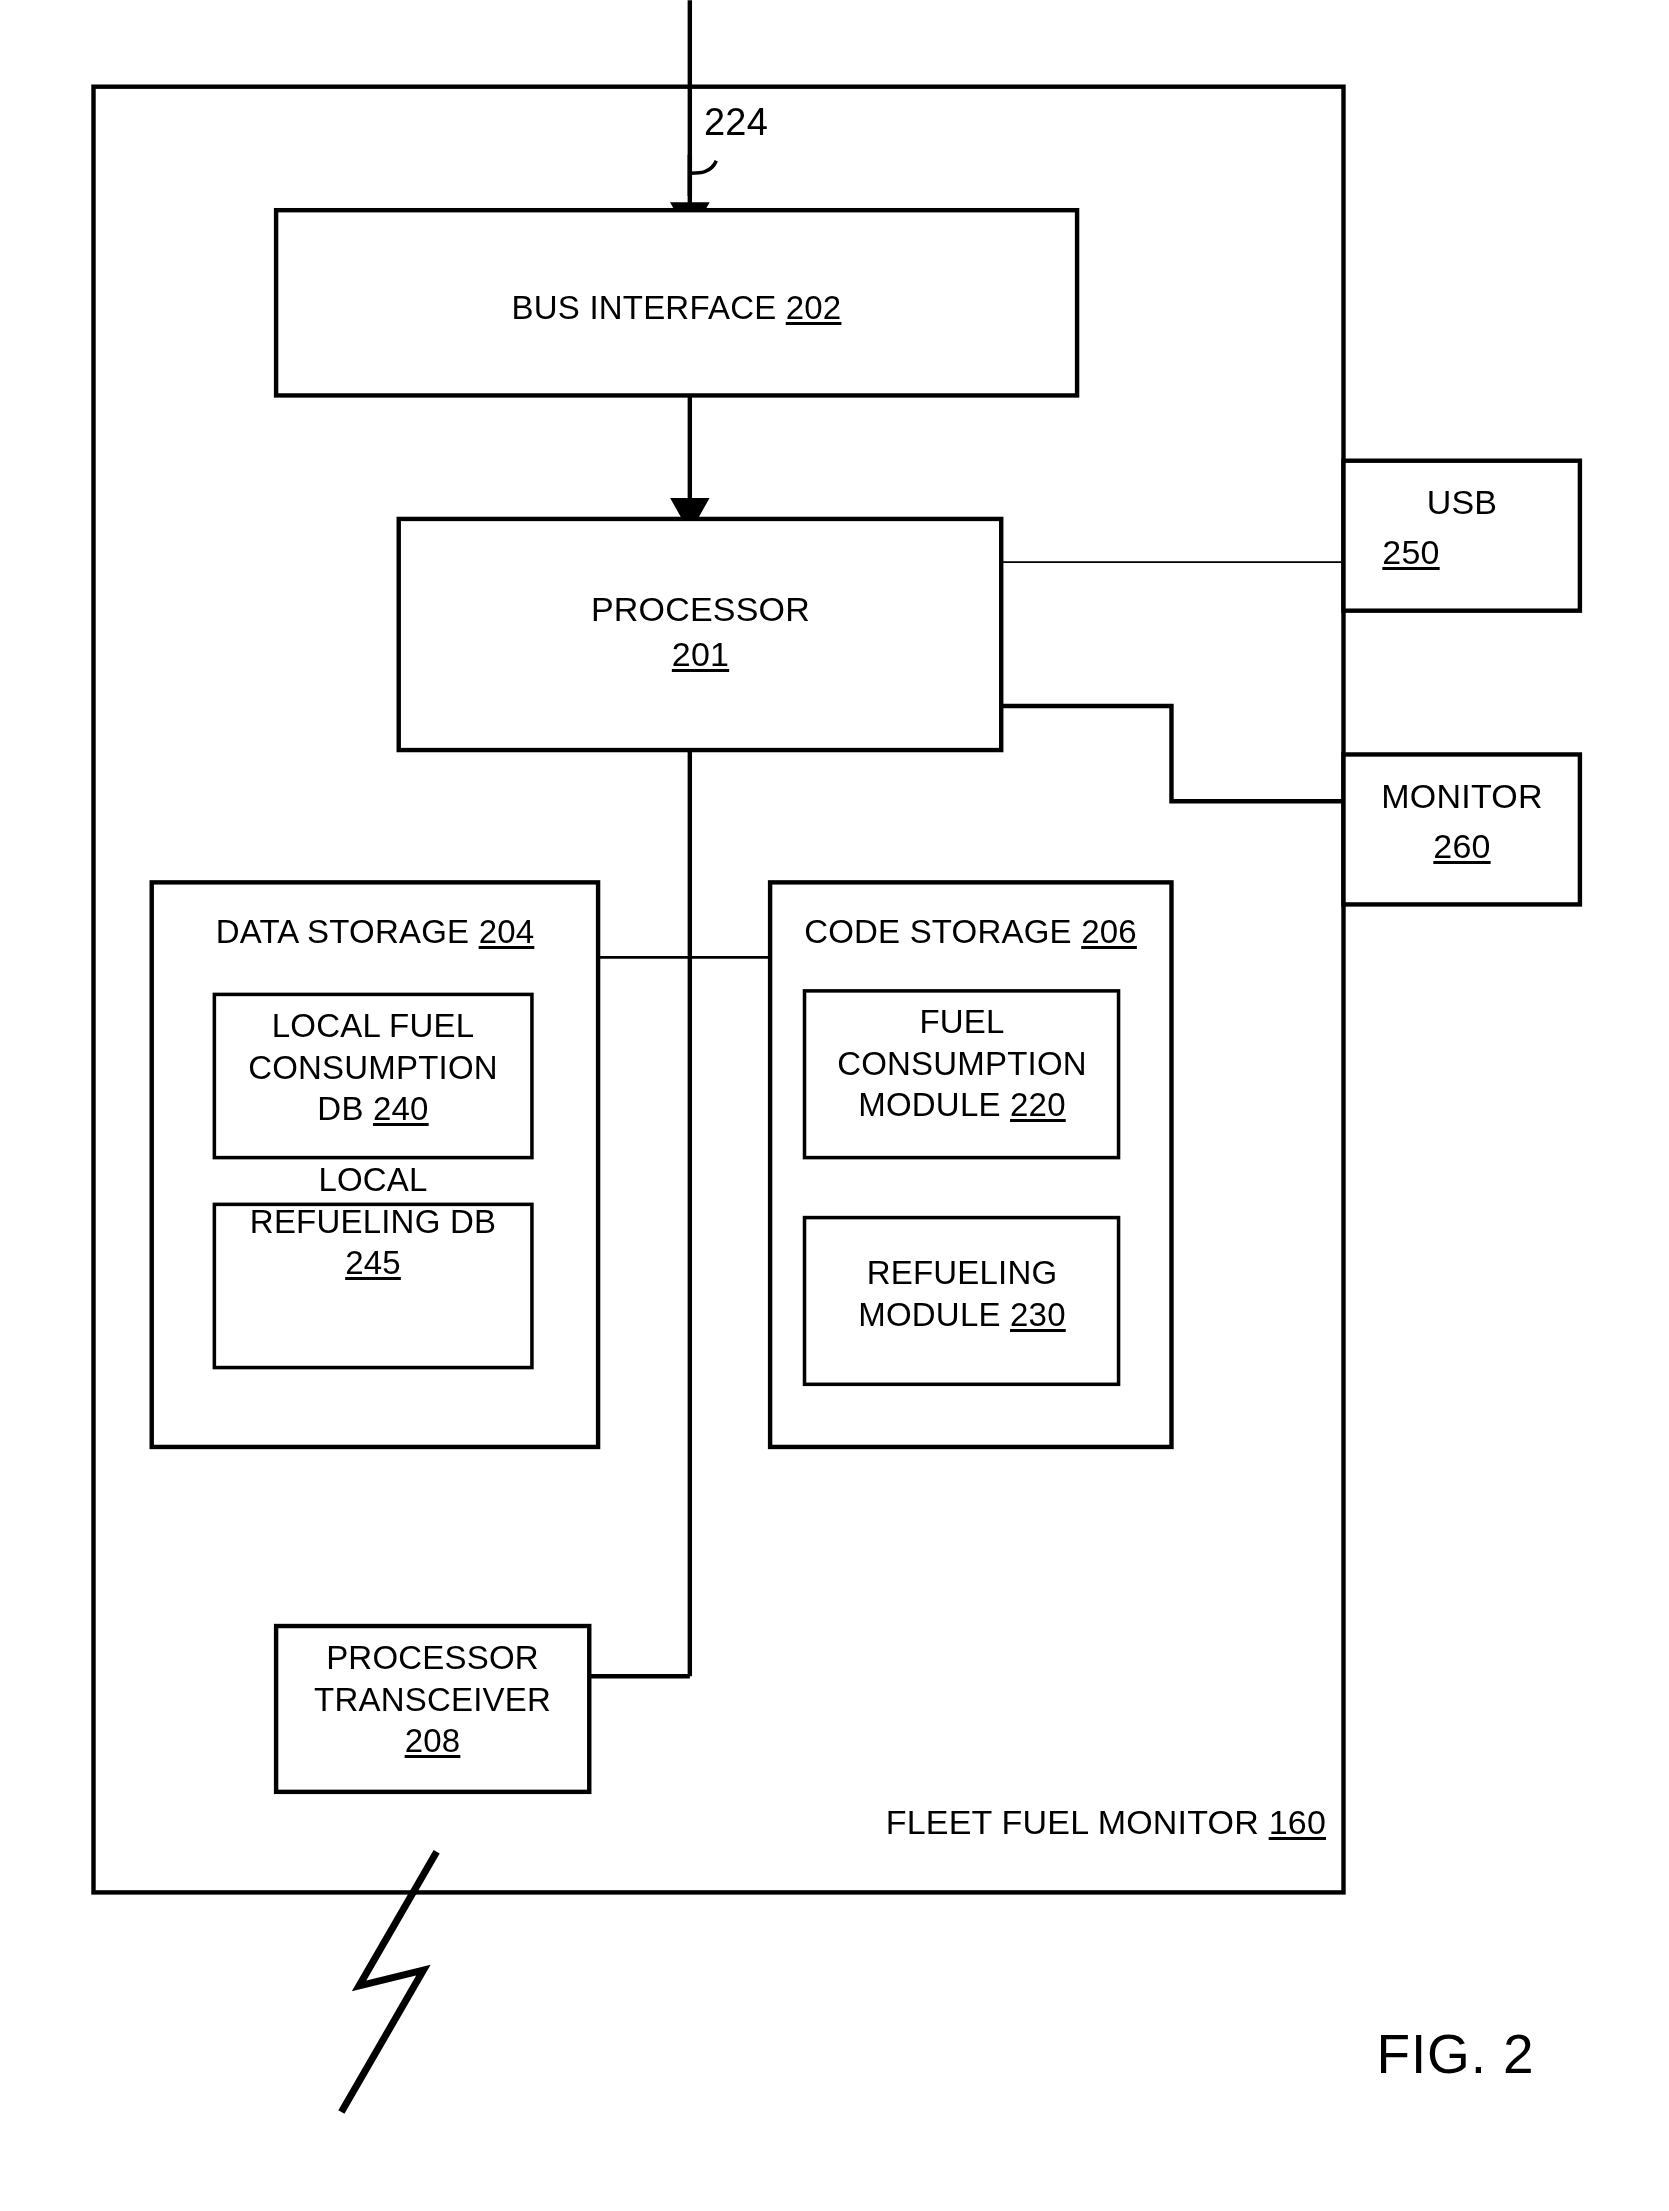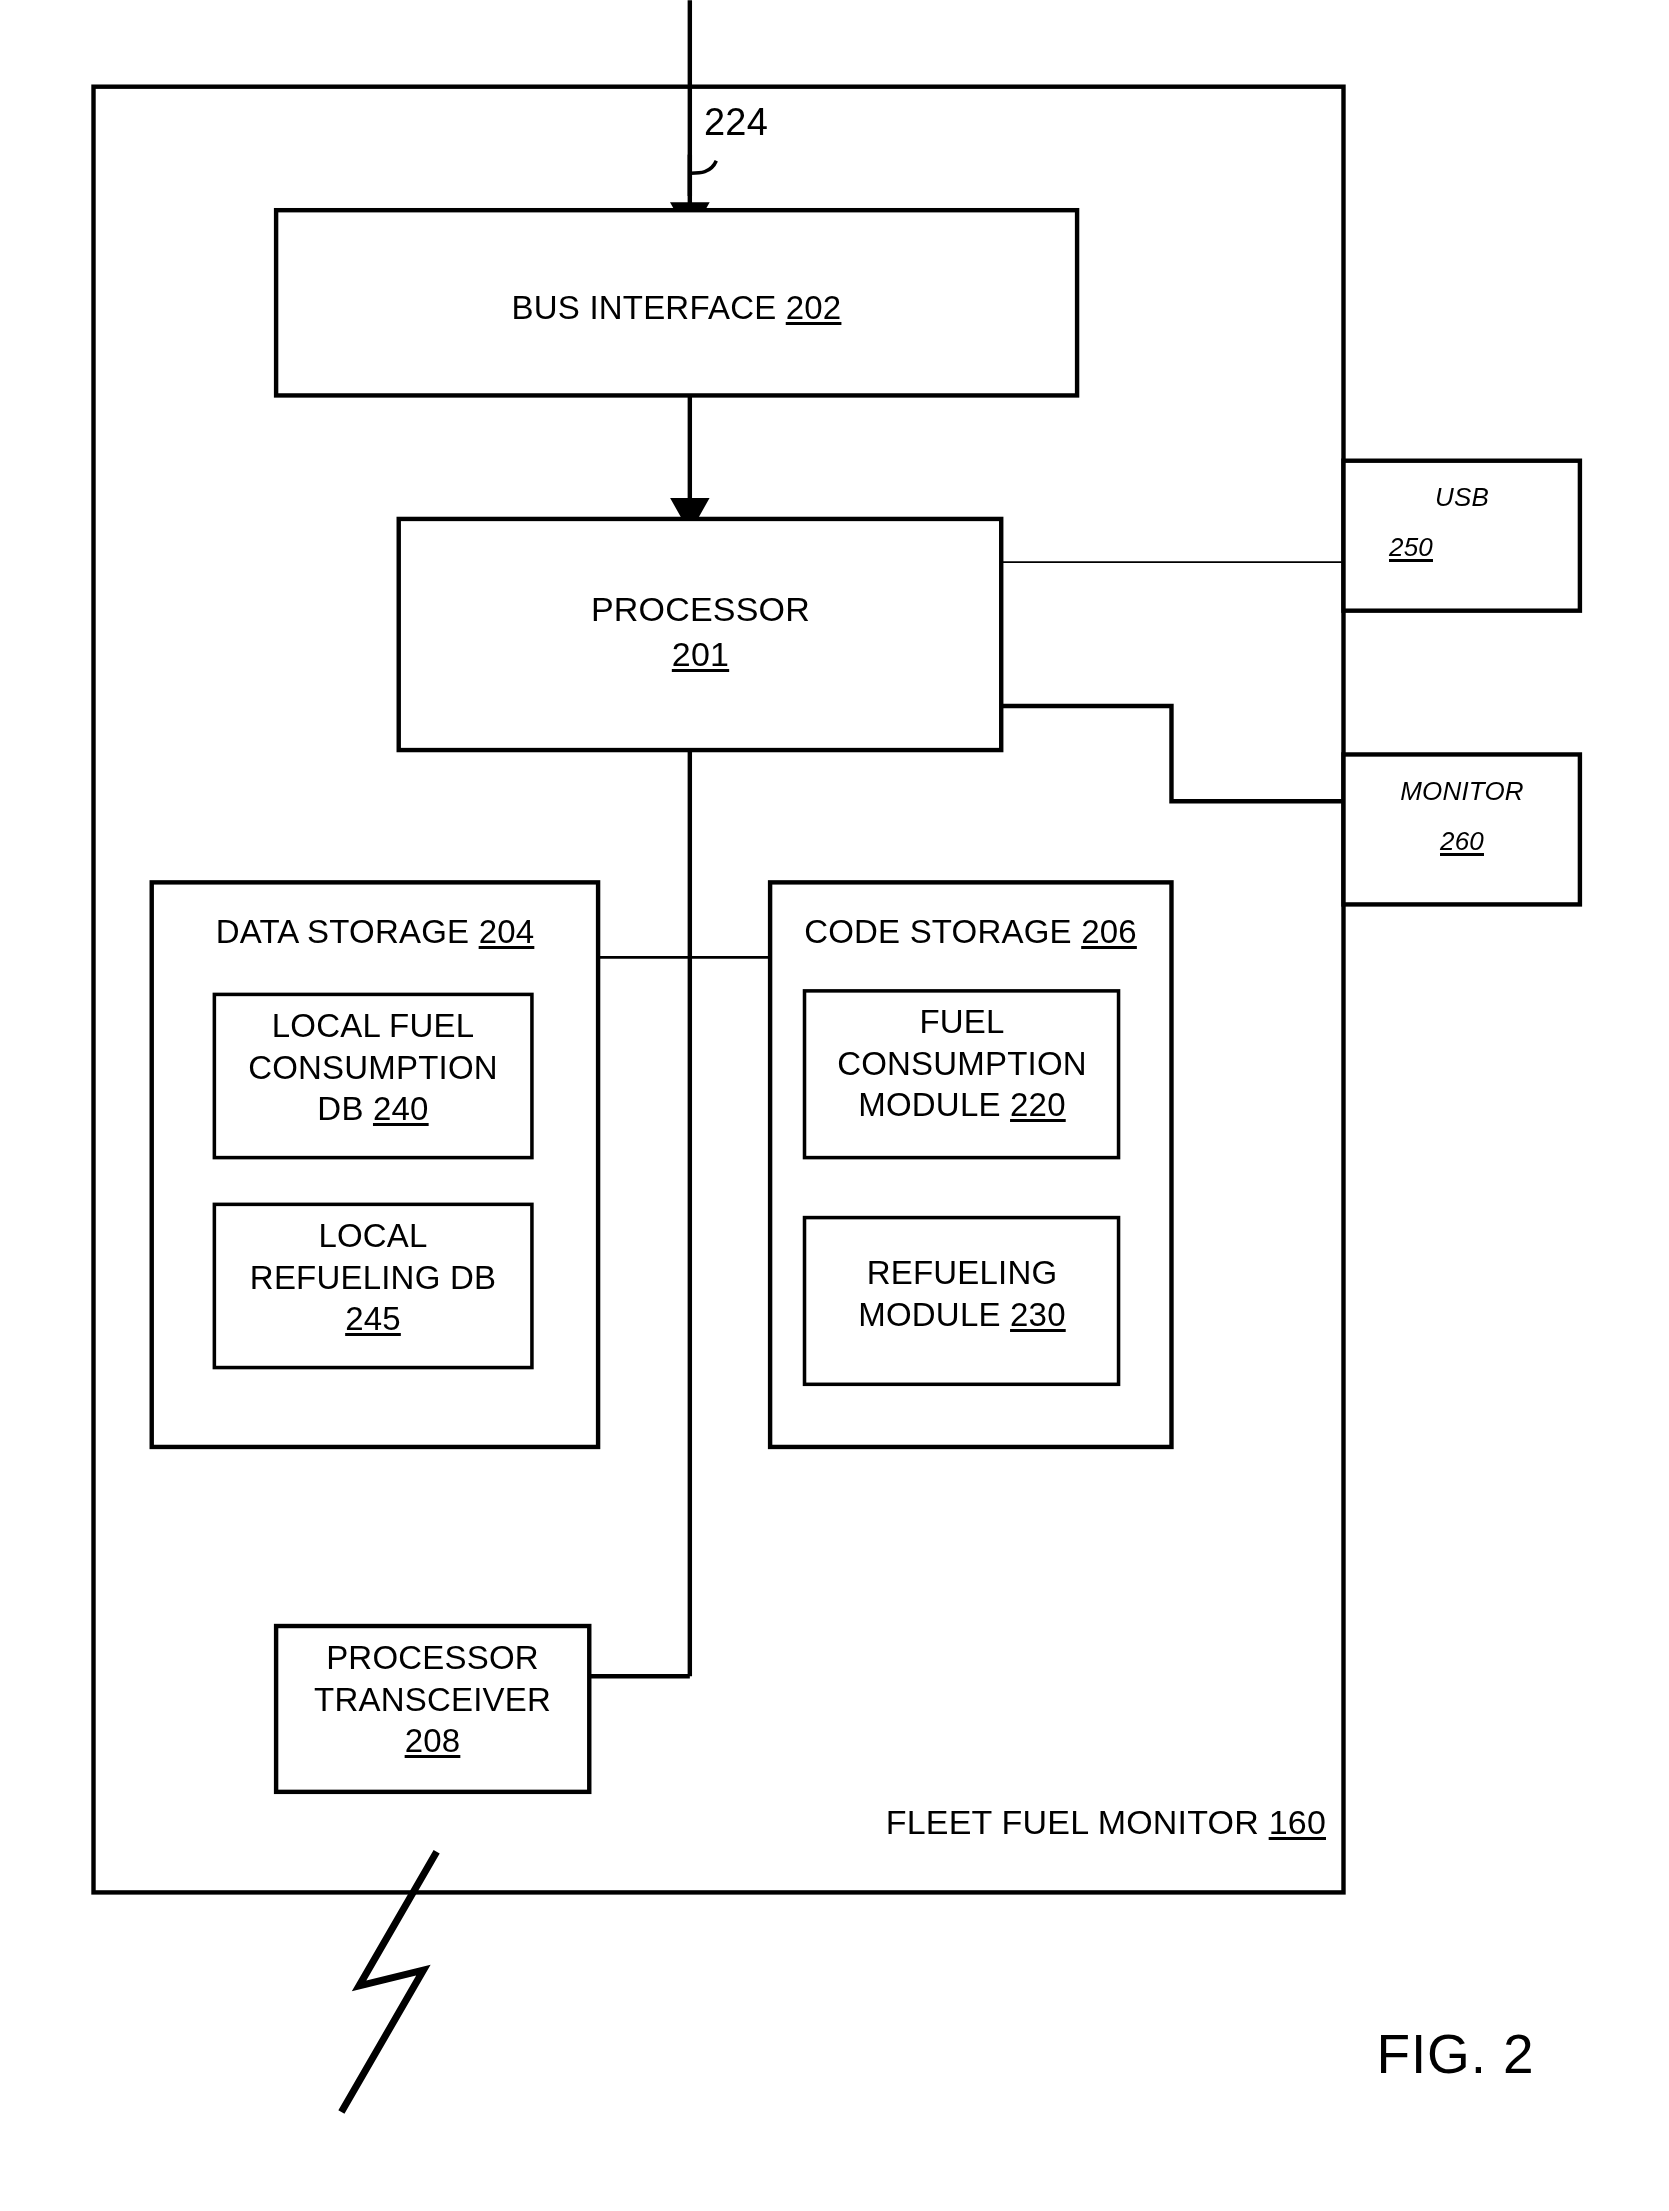--- a/index.html
+++ b/index.html
@@ -71,21 +71,21 @@
     letter-spacing: 0.2px;
   }
   .ul {
     text-decoration: underline;
     text-decoration-thickness: 2.6px;
     text-underline-offset: 2.6px;
   }
   .t-box-title   { font-size: 33px; text-align: center; }
   .t-inner       { font-size: 33px; }
   .t-proc        { font-size: 34px; }
-  .t-port        { font-size: 26px; font-style: italic; }
+  .t-port        { font-size: 34px; }
   .t-footer      { font-size: 34px; }
   .t-ref         { font-size: 38px; }
   .t-fig         { font-size: 55px; letter-spacing: 0.9px; }
 </style>
 </head>
 <body>
 
 <div id="page">
 
   <svg class="figure-layer" viewBox="0 0 1892 2507">
@@ -168,21 +168,21 @@
     <span class="ul">204</span>
   </div>
 
   <div class="lbl t-inner" style="left:214px; top:1005px; width:318px;">
     <span>LOCAL FUEL</span><br>
     <span>CONSUMPTION</span><br>
     <span>DB</span>
     <span class="ul">240</span>
   </div>
 
-  <div class="lbl t-inner" style="left:214px; top:1215px; width:318px;">
+  <div class="lbl t-inner" style="left:214px; top:1159px; width:318px;">
     <span>LOCAL</span><br>
     <span>REFUELING DB</span><br>
     <span class="ul">245</span>
   </div>
 
   <div class="lbl t-box-title" style="left:770px; top:911px; width:401px;">
     <span>CODE STORAGE</span>
     <span class="ul">206</span>
   </div>
 

